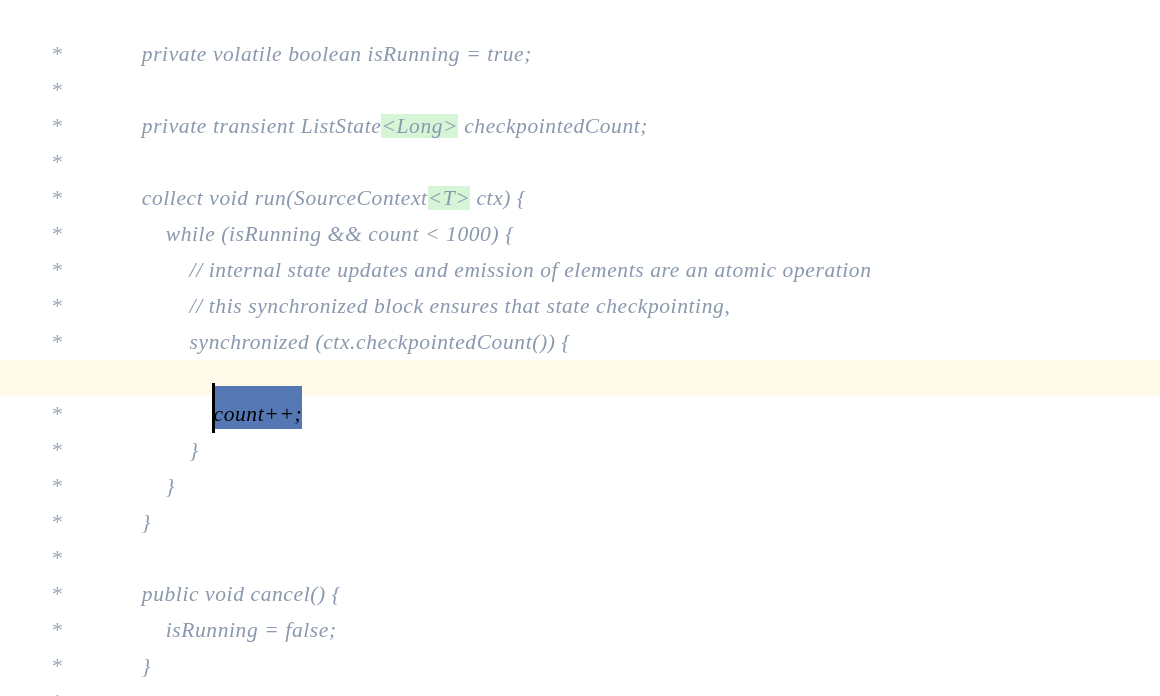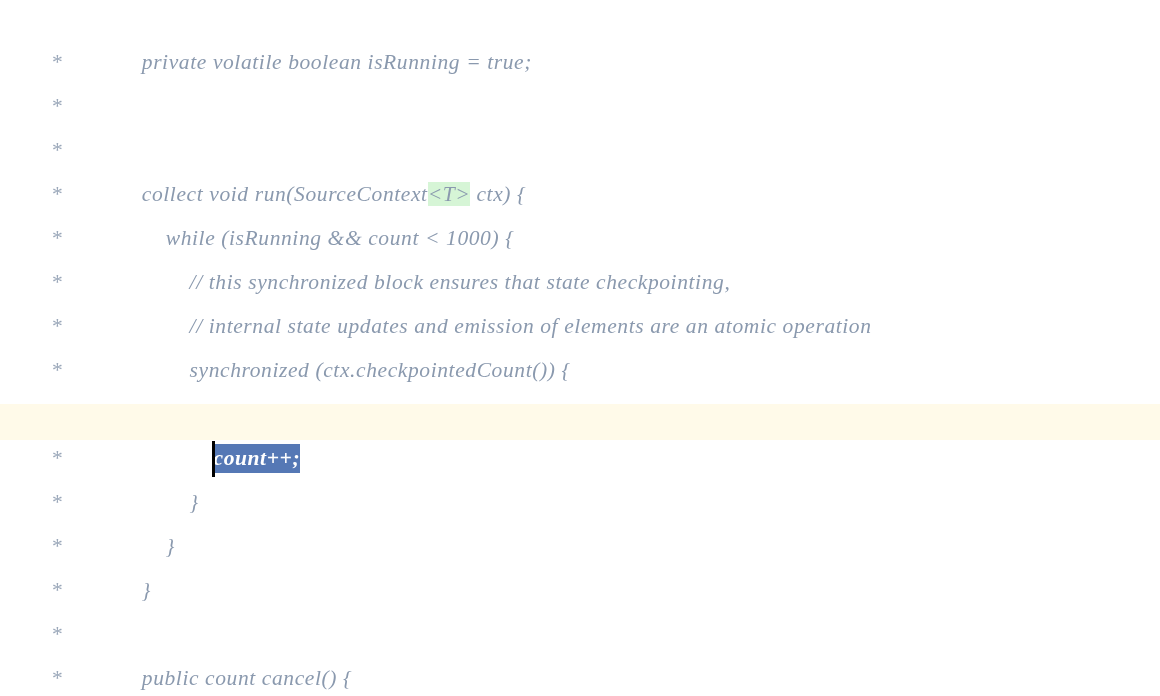--- a/index.html
+++ b/index.html
@@ -26,21 +26,20 @@
     position: relative;
     height: 36px;
     line-height: 36px;
     white-space: pre;
     font-family: "Liberation Serif", "DejaVu Serif", serif;
     font-style: italic;
     font-size: 21.5px;
     letter-spacing: 0.6px;
     color: #8a99ae;
     box-sizing: border-box;
-    margin-top: 8px;
   }
 
   .code-line.current {
     background: #fffae9;
   }
 
   .gutter-star {
     display: inline-block;
     width: 28px;
     text-align: left;
@@ -55,24 +54,23 @@
     padding-left: 38px;
   }
 
   .brace-hl {
     background: #d6f5d6;
   }
 
   .sel {
     position: relative;
     background: #5578b5;
-    color: #ffffff;
-    padding: 2px 0 3px 0;
+    color: #000000;
+    padding: 16px 0 3px 0;
     box-shadow: 0 0 0 0 transparent;
-    font-weight: bold;
   }
   .sel::before {
     content: "";
     position: absolute;
     left: -2px;
     top: -3px;
     bottom: -4px;
     width: 3px;
     background: #000000;
   }
@@ -93,39 +91,42 @@
 <div id="editor">
 
   <div class="code-line">
     <span class="gutter-star">*</span><span class="code-text">    private volatile boolean isRunning = true;</span>
   </div>
 
   <div class="code-line">
     <span class="gutter-star">*</span><span class="code-text"></span>
   </div>
 
+  <div class="code-line">
+    <span class="gutter-star">*</span><span class="code-text"><span>    private transient ListState</span><span class="brace-hl">&lt;Long&gt;</span><span> checkpointedCount;</span></span>
+  </div>
 
   <div class="code-line">
     <span class="gutter-star">*</span><span class="code-text"></span>
   </div>
 
   <div class="code-line">
     <span class="gutter-star">*</span><span class="code-text"><span>    collect void run(SourceContext</span><span class="brace-hl">&lt;T&gt;</span><span> ctx) {</span></span>
   </div>
 
   <div class="code-line">
     <span class="gutter-star">*</span><span class="code-text">        while (isRunning &amp;&amp; count &lt; 1000) {</span>
   </div>
 
   <div class="code-line">
-    <span class="gutter-star">*</span><span class="code-text">            // this synchronized block ensures that state checkpointing,</span>
+    <span class="gutter-star">*</span><span class="code-text">            // internal state updates and emission of elements are an atomic operation</span>
   </div>
 
   <div class="code-line">
-    <span class="gutter-star">*</span><span class="code-text">            // internal state updates and emission of elements are an atomic operation</span>
+    <span class="gutter-star">*</span><span class="code-text">            // this synchronized block ensures that state checkpointing,</span>
   </div>
 
   <div class="code-line">
     <span class="gutter-star">*</span><span class="code-text">            synchronized (ctx.checkpointedCount()) {</span>
   </div>
 
   <div class="code-line">
     <span class="gutter-star">*</span><span class="code-text">                ctx.collect(count);</span>
   </div>
 
@@ -143,23 +144,26 @@
 
   <div class="code-line">
     <span class="gutter-star">*</span><span class="code-text">    }</span>
   </div>
 
   <div class="code-line">
     <span class="gutter-star">*</span><span class="code-text"></span>
   </div>
 
   <div class="code-line">
-    <span class="gutter-star">*</span><span class="code-text">    public count cancel() {</span>
+    <span class="gutter-star">*</span><span class="code-text">    public void cancel() {</span>
   </div>
 
+  <div class="code-line">
+    <span class="gutter-star">*</span><span class="code-text">        isRunning = false;</span>
+  </div>
 
   <div class="code-line">
     <span class="gutter-star">*</span><span class="code-text">    }</span>
   </div>
 
   <div class="code-line">
     <span class="gutter-star">*</span><span class="code-text"></span>
   </div>
 
   <div class="code-line clipped">

